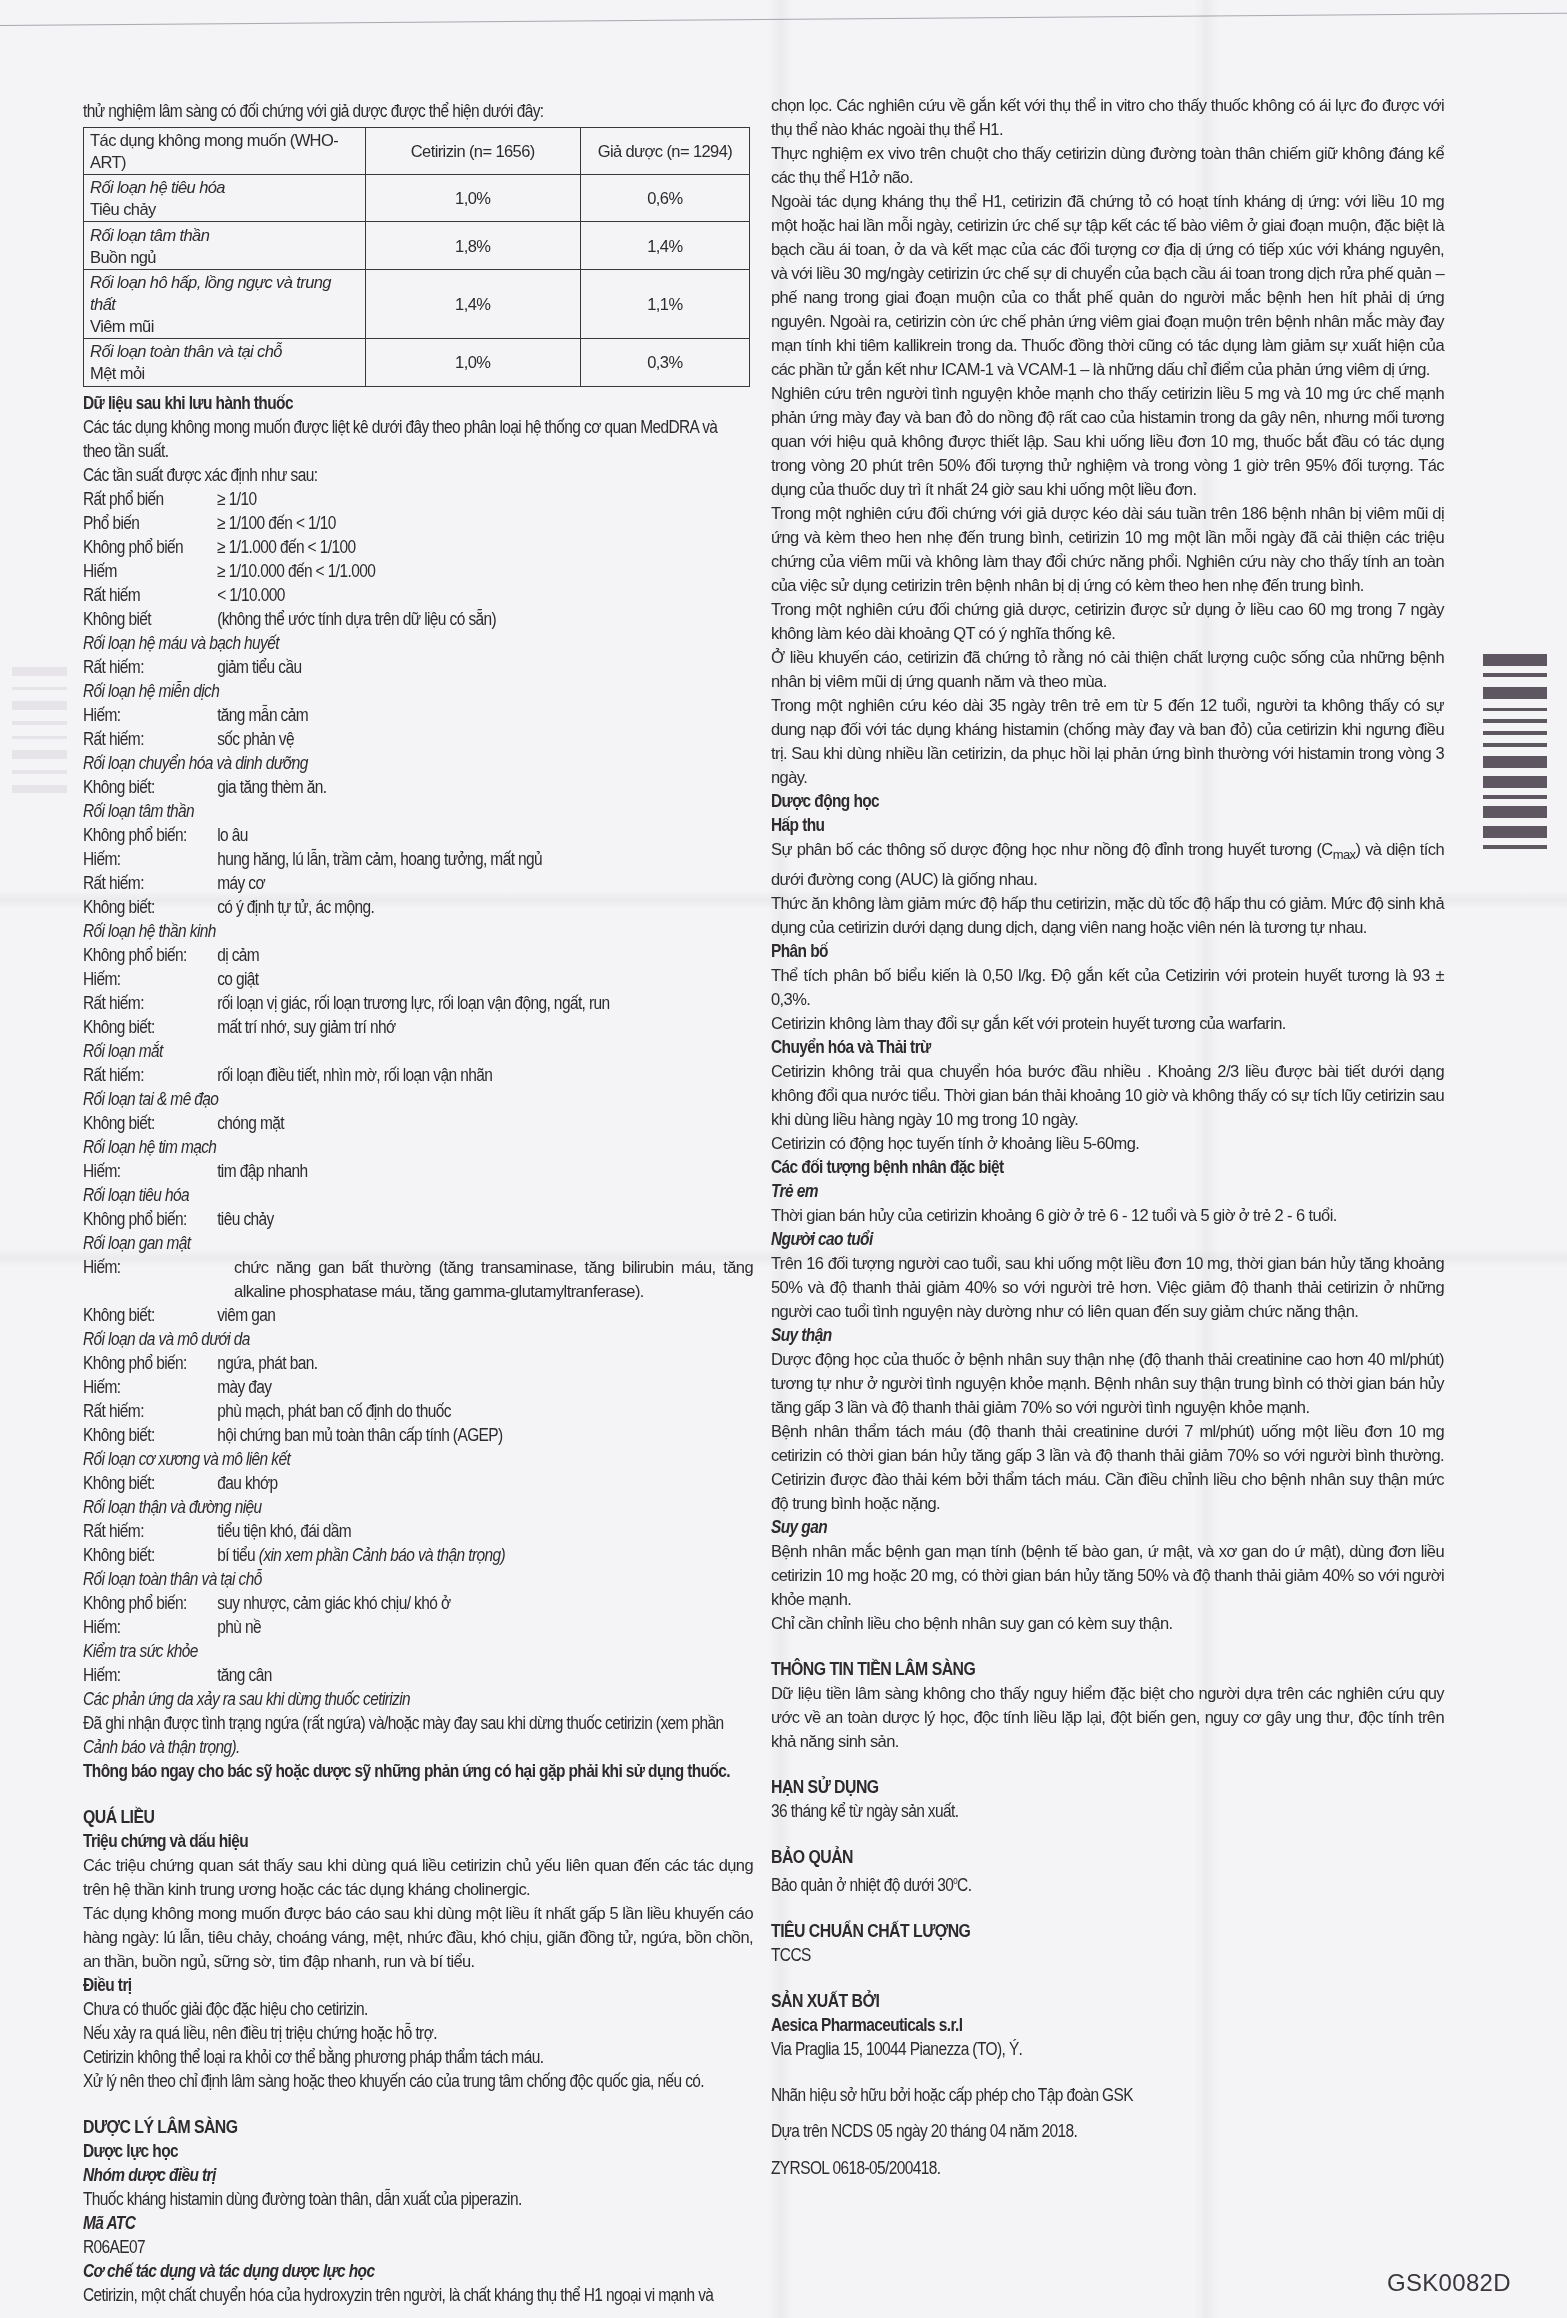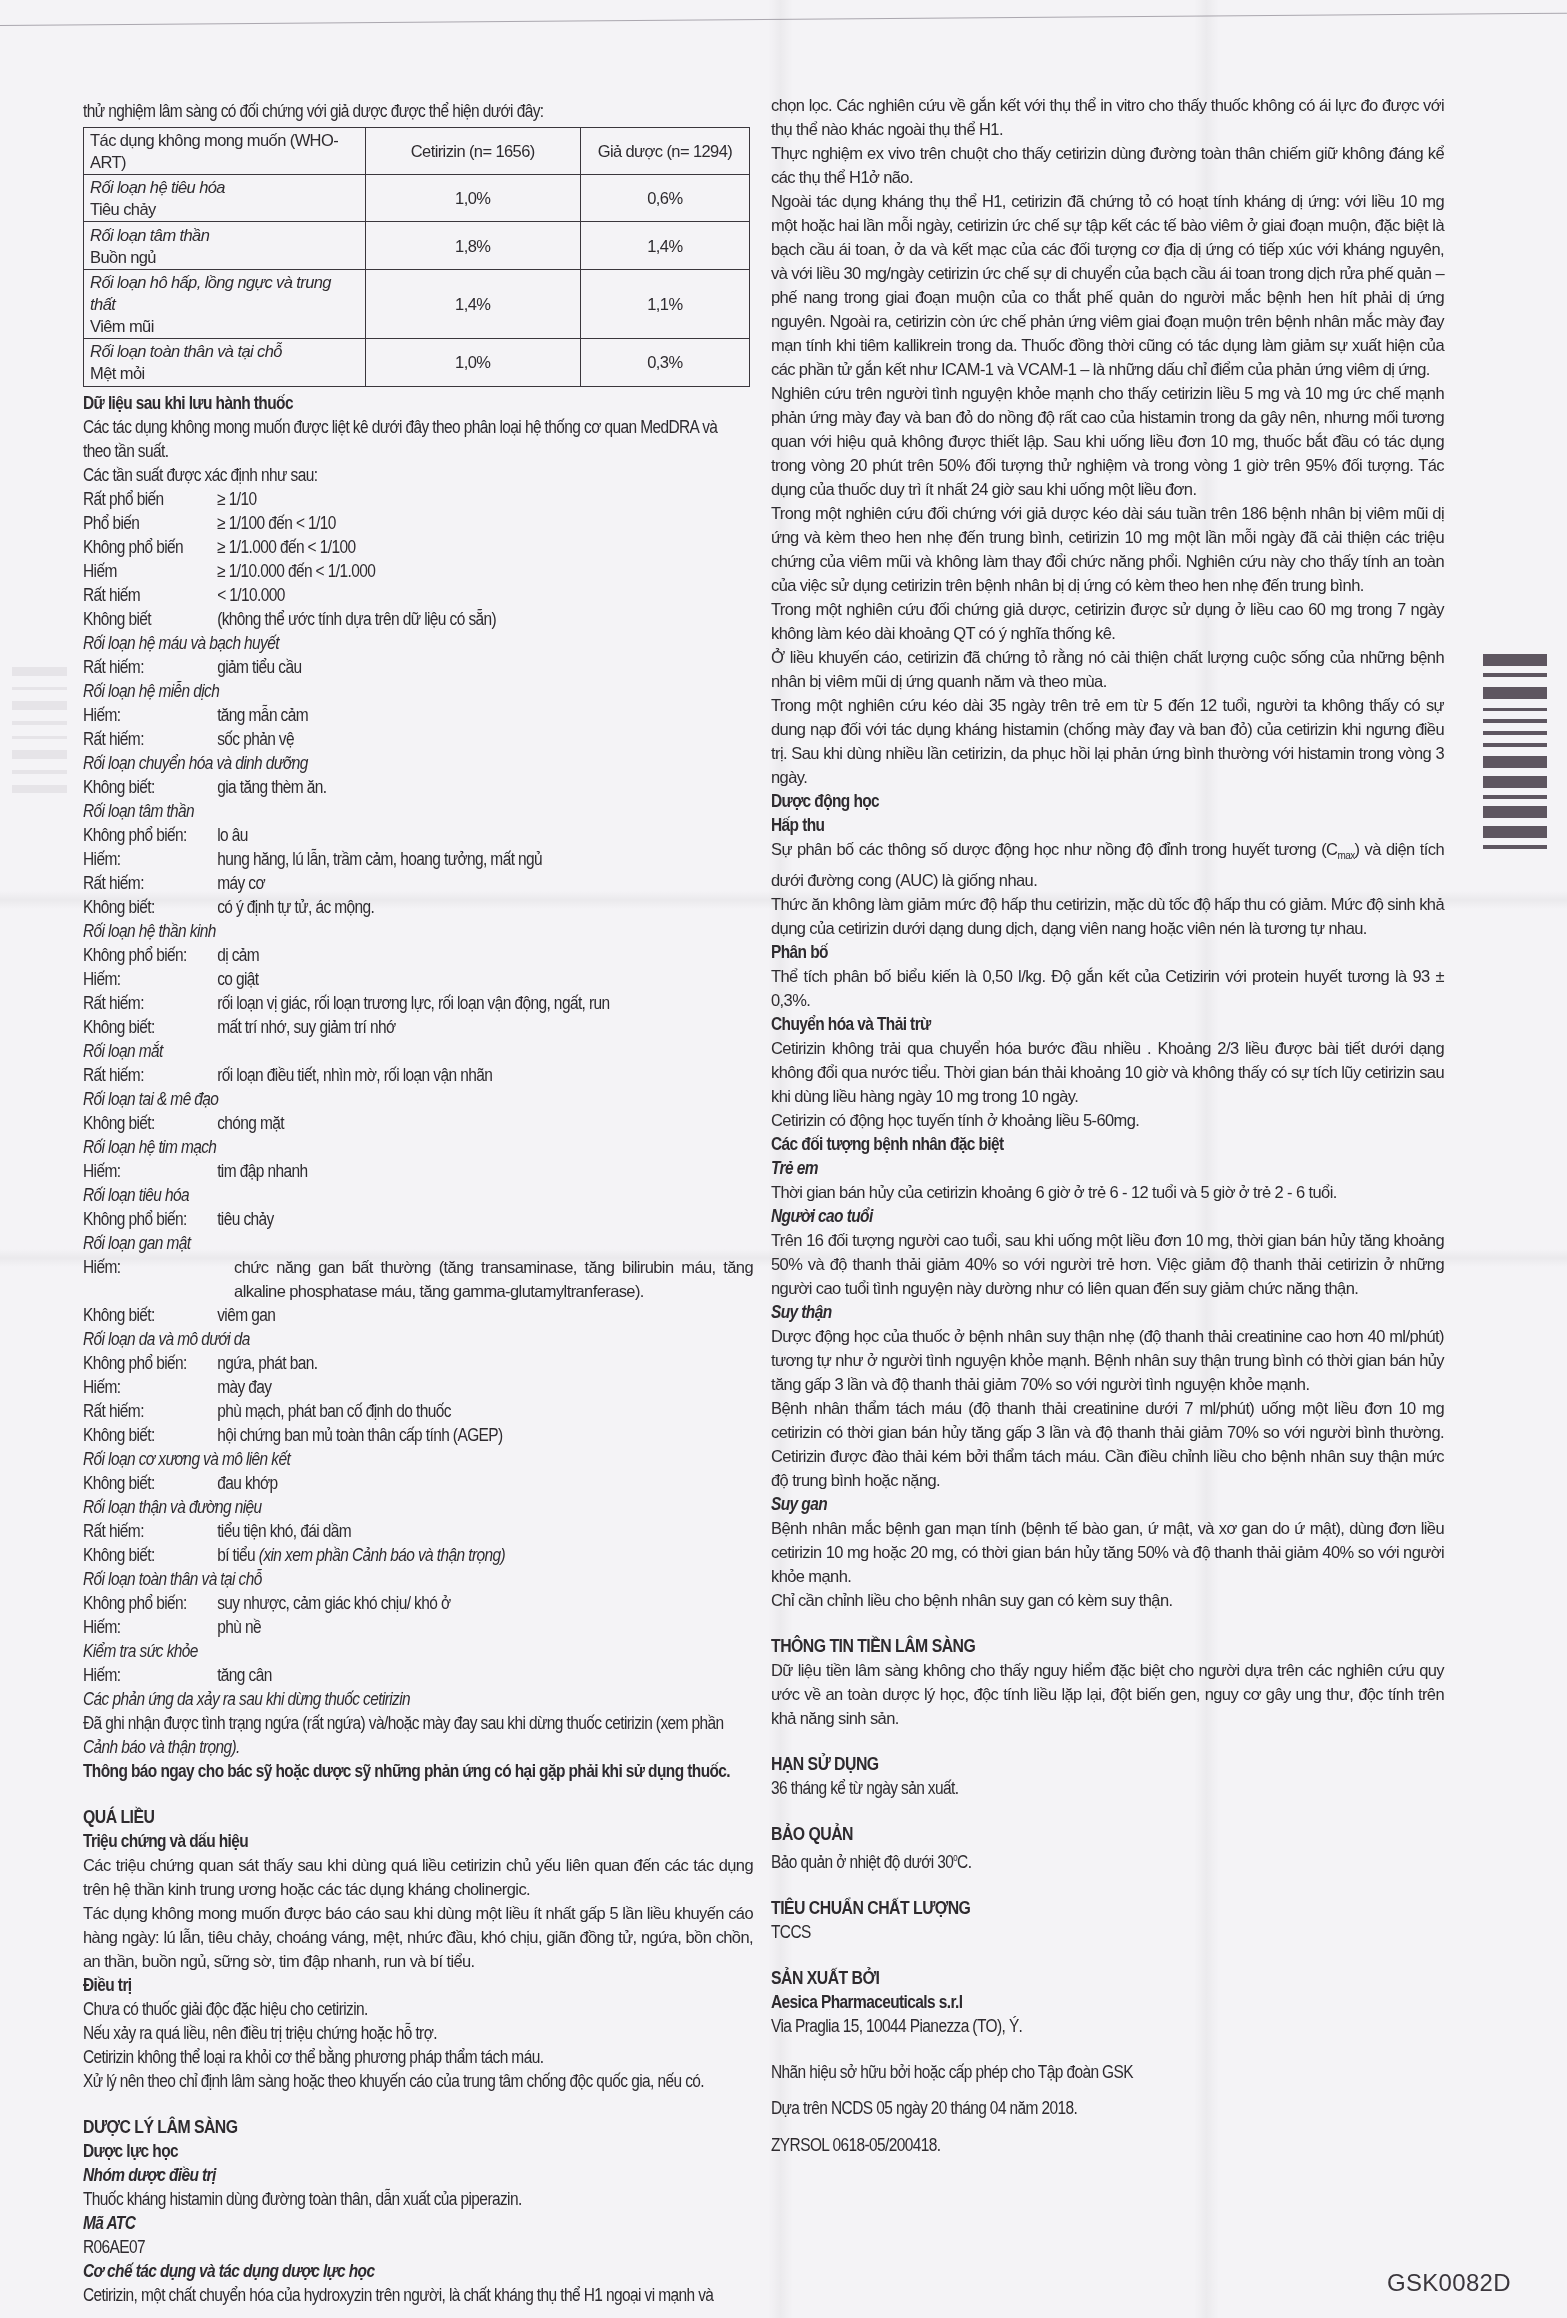--- a/index.html
+++ b/index.html
@@ -34,21 +34,21 @@
   table.ae { border-collapse:collapse; width:667px; margin-top:3.7px; margin-bottom:4.9px; }
   table.ae td { border:1.5px solid #3a363c; padding:1.2px 6.1px; font-size:16.5px; line-height:22px; letter-spacing:-0.6px; vertical-align:middle; }
   table.ae td.num { text-align:center; width:202px; }
   table.ae td.num2 { text-align:center; width:156px;margin-top:44px; }
   table.ae tr.head td { height:29px; }
   .barcode { position:absolute; left:1483px; top:654px; width:64px; }
   .barcode div { background:#5e5660; margin-bottom:0; }
   .ghost-barcode { position:absolute; left:12.2px; top:667px; width:55px; opacity:.25; }
   .ghost-barcode div { background:#bdb9c2; }
   .code { position:absolute; left:1387px; top:2269px; font-size:24px; color:#3a363c; letter-spacing:0.3px; }
-  sub { font-size:10px; }
+  sub { font-size:13px; }
   sup { font-size:9.2px; }
 </style>
 </head>
 <body>
 
 <div class="paper-edge"></div>
 <div class="fold-v" style="left:768px"></div>
 <div class="fold-v" style="left:1194px"></div>
 <div class="fold-h" style="top:891px"></div>
 <div class="fold-h" style="top:1249px"></div>
@@ -292,20 +292,21 @@
   <div class="t j">Trong một nghiên cứu đối chứng giả dược, cetirizin được sử dụng ở liều cao 60 mg trong 7 ngày không làm kéo dài khoảng QT có ý nghĩa thống kê.</div>
   <div class="t j">Ở liều khuyến cáo, cetirizin đã chứng tỏ rằng nó cải thiện chất lượng cuộc sống của những bệnh nhân bị viêm mũi dị ứng quanh năm và theo mùa.</div>
   <div class="t j">Trong một nghiên cứu kéo dài 35 ngày trên trẻ em từ 5 đến 12 tuổi, người ta không thấy có sự dung nạp đối với tác dụng kháng histamin (chống mày đay và ban đỏ) của cetirizin khi ngưng điều trị. Sau khi dùng nhiều lần cetirizin, da phục hồi lại phản ứng bình thường với histamin trong vòng 3 ngày.</div>
 
   <div class="t b">Dược động học</div>
   <div class="t b">Hấp thu</div>
   <div class="t j"><span>Sự phân bố các thông số dược động học như nồng độ đỉnh trong huyết tương (C</span><sub>max</sub><span>) và diện tích dưới đường cong (AUC) là giống nhau.</span></div>
   <div class="t j">Thức ăn không làm giảm mức độ hấp thu cetirizin, mặc dù tốc độ hấp thu có giảm. Mức độ sinh khả dụng của cetirizin dưới dạng dung dịch, dạng viên nang hoặc viên nén là tương tự nhau.</div>
   <div class="t b">Phân bố</div>
   <div class="t j">Thể tích phân bố biểu kiến là 0,50 l/kg. Độ gắn kết của Cetizirin với protein huyết tương là 93 ± 0,3%.</div>
+  <div class="t j">Cetirizin không làm thay đổi sự gắn kết với protein huyết tương của warfarin.</div>
   <div class="t b">Chuyển hóa và Thải trừ</div>
   <div class="t j">Cetirizin không trải qua chuyển hóa bước đầu nhiều . Khoảng 2/3 liều được bài tiết dưới dạng không đổi qua nước tiểu. Thời gian bán thải khoảng 10 giờ và không thấy có sự tích lũy cetirizin sau khi dùng liều hàng ngày 10 mg trong 10 ngày.</div>
   <div class="t j">Cetirizin có động học tuyến tính ở khoảng liều 5-60mg.</div>
   <div class="t b">Các đối tượng bệnh nhân đặc biệt</div>
   <div class="t b i">Trẻ em</div>
   <div class="t j">Thời gian bán hủy của cetirizin khoảng 6 giờ ở trẻ 6 - 12 tuổi và 5 giờ ở trẻ 2 - 6 tuổi.</div>
   <div class="t b i">Người cao tuổi</div>
   <div class="t j">Trên 16 đối tượng người cao tuổi, sau khi uống một liều đơn 10 mg, thời gian bán hủy tăng khoảng 50% và độ thanh thải giảm 40% so với người trẻ hơn. Việc giảm độ thanh thải cetirizin ở những người cao tuổi tình nguyện này dường như có liên quan đến suy giảm chức năng thận.</div>
   <div class="t b i">Suy thận</div>
   <div class="t j">Dược động học của thuốc ở bệnh nhân suy thận nhẹ (độ thanh thải creatinine cao hơn 40 ml/phút) tương tự như ở người tình nguyện khỏe mạnh. Bệnh nhân suy thận trung bình có thời gian bán hủy tăng gấp 3 lần và độ thanh thải giảm 70% so với người tình nguyện khỏe mạnh.</div>

